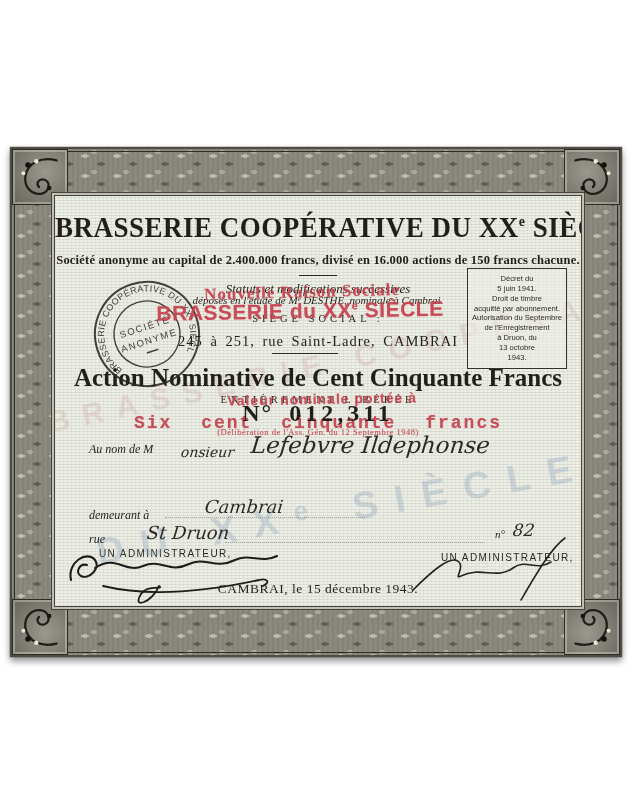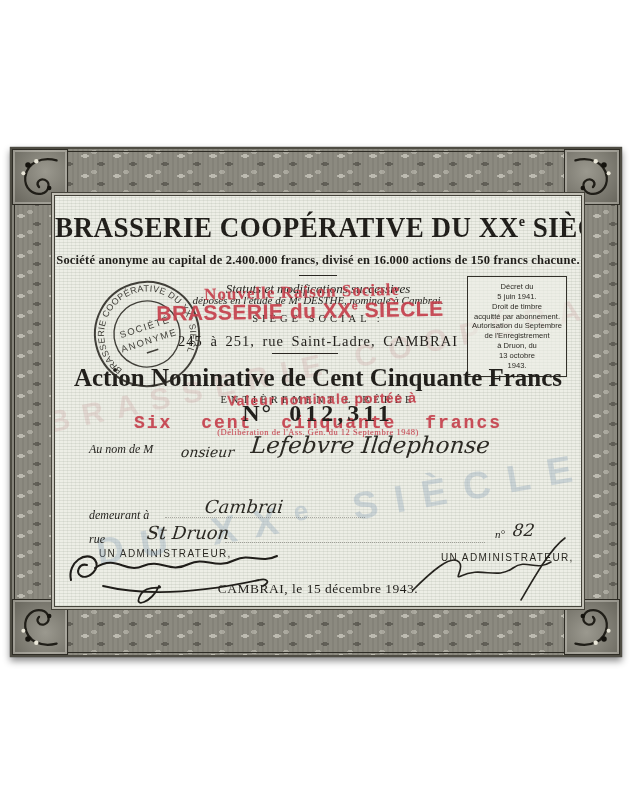--- a/index.html
+++ b/index.html
@@ -79,21 +79,21 @@
   .demeurant-label{left:34px;top:312px;font-size:12px;font-style:italic;}
   .rue-label{left:34px;top:336px;font-size:12px;font-style:italic;}
   .numero-label{left:440px;top:332px;font-size:11px;font-style:italic;}
   .admin{font-family:"Liberation Sans",sans-serif;font-size:10px;letter-spacing:1.4px;color:#2a2822;}
   .admin-left{left:44px;top:352px;}
   .admin-right{left:386px;top:356px;}
   .date-line{top:385px;font-size:13.5px;letter-spacing:.5px;z-index:6;}
   .leader{border-bottom:1px dotted rgba(60,58,50,.38);height:0;z-index:2;}
   
   .decret{
-    left:412px;top:80px;width:100px;box-sizing:border-box;padding:5px 3px;
+    left:412px;top:72px;width:100px;box-sizing:border-box;padding:5px 3px;
     border:1.5px solid #33312a;z-index:3;
     font-family:"Liberation Sans",sans-serif;font-size:7.6px;line-height:1.3;
     text-align:center;color:#2c2a24;
     background:rgba(237,238,230,.6);
   }
   
   .round-stamp{left:36px;top:82px;z-index:4;transform:rotate(-18deg);opacity:.88;}
   .round-stamp text{fill:#2b2923;}
   
   .red{color:#c5404c;z-index:6;text-shadow:0 0 1px rgba(197,64,76,.35);opacity:.92;}

